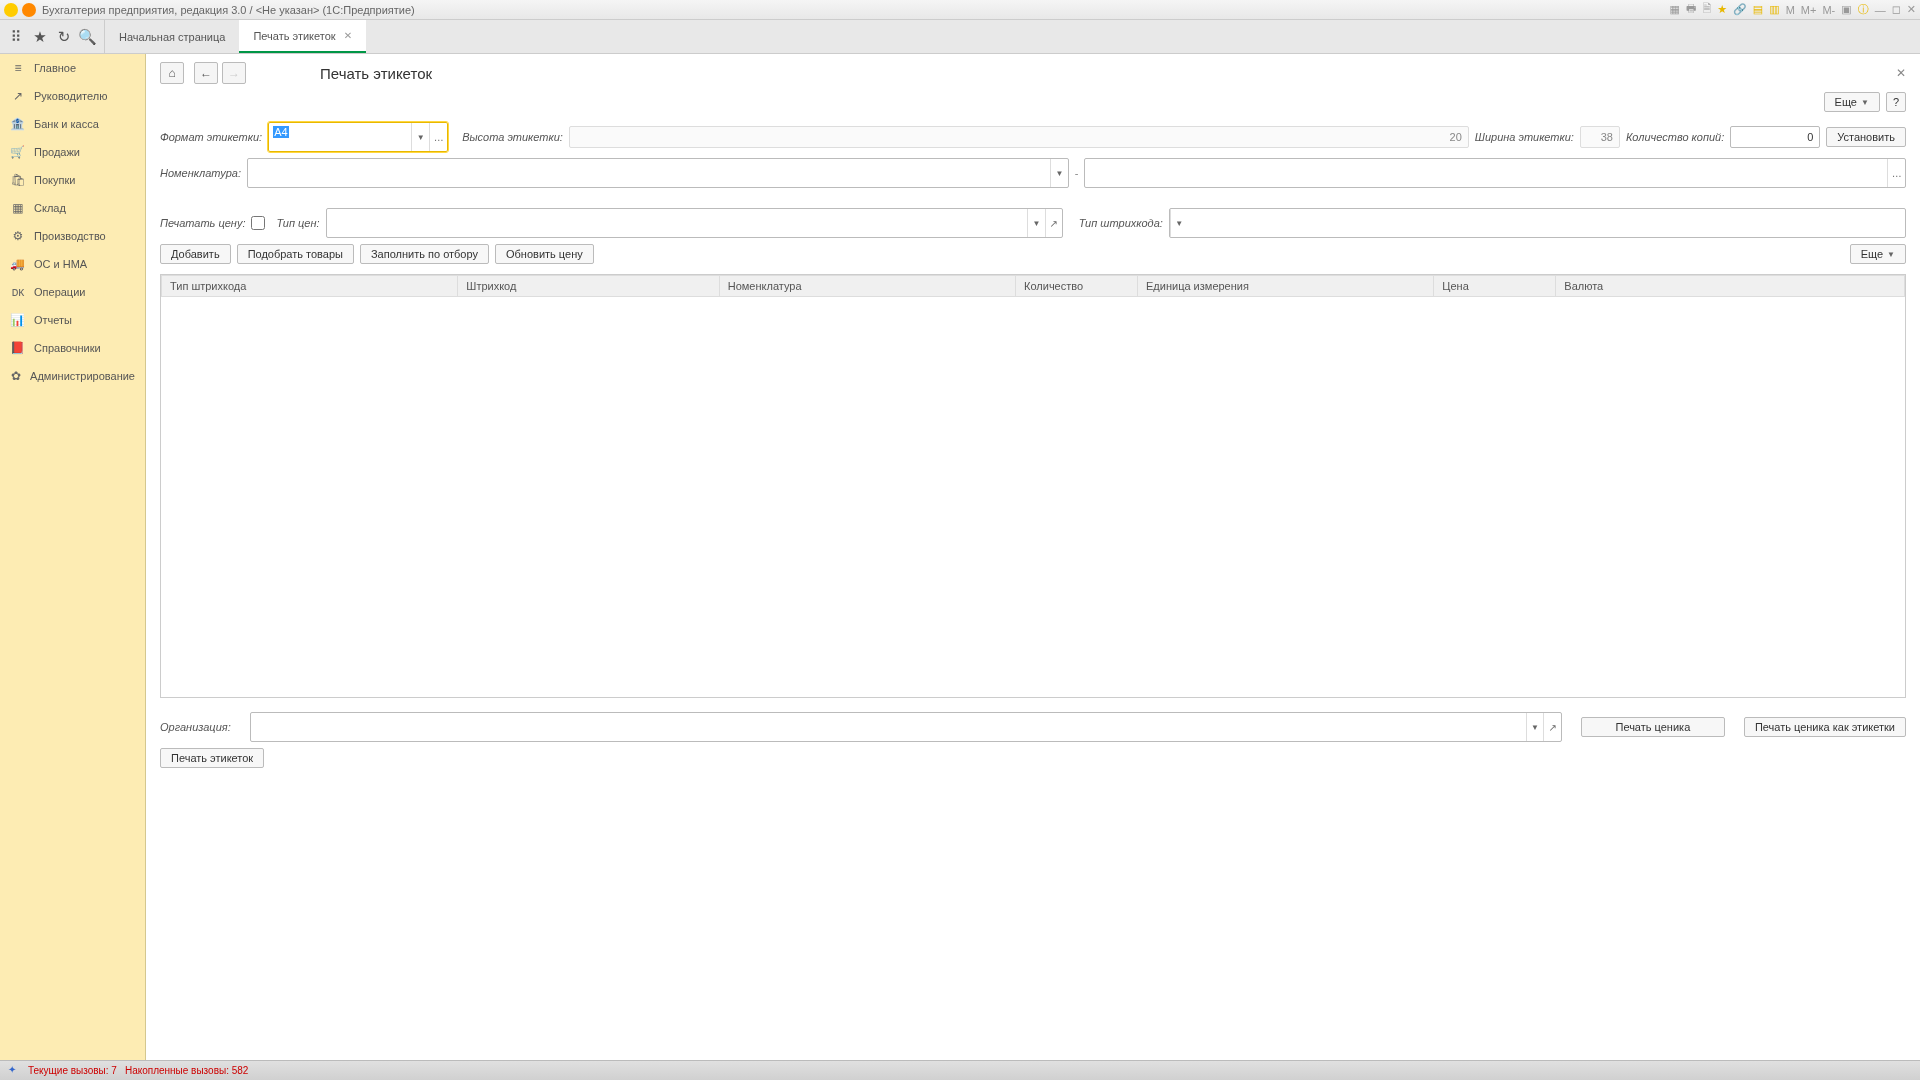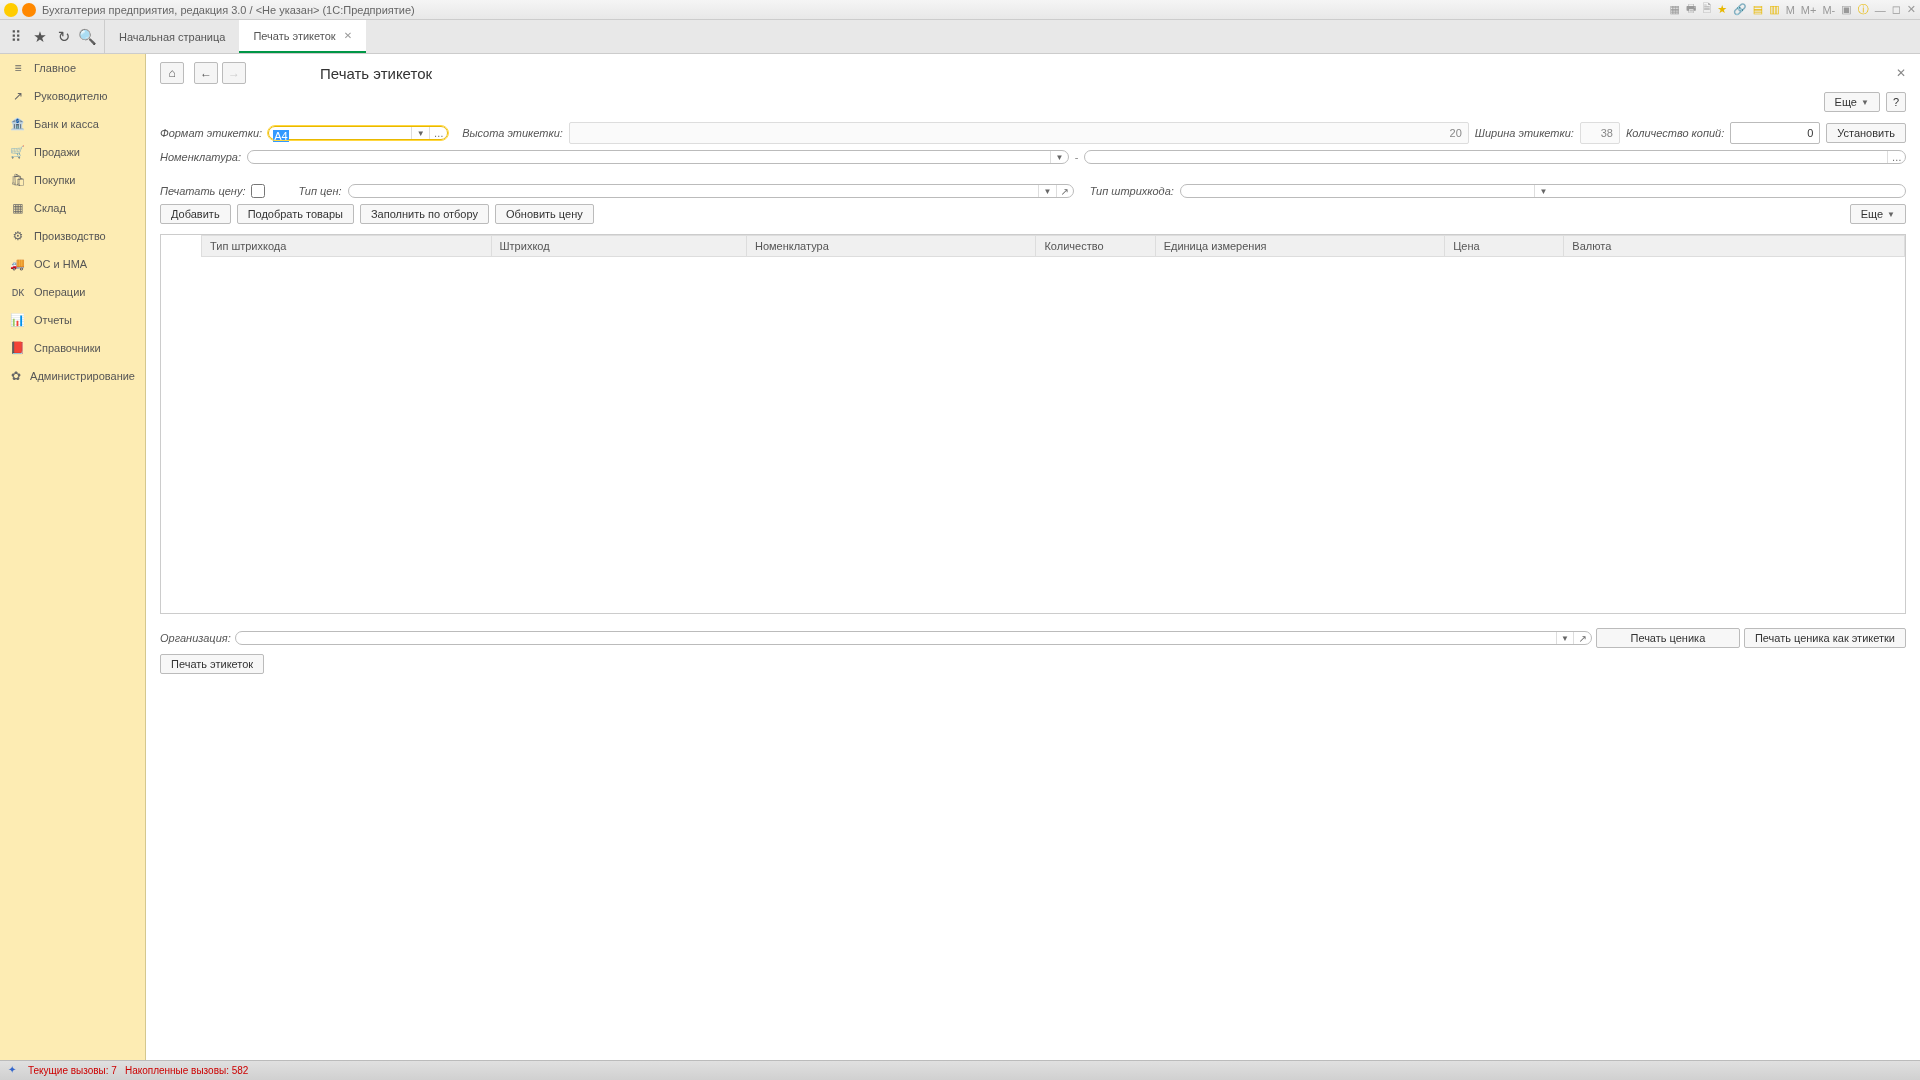--- a/index.html
+++ b/index.html
@@ -32,33 +32,33 @@
 .page-close { margin-left: auto; cursor: pointer; color: #888; font-size: 12px; }
 
 .topbar-actions { display: flex; justify-content: flex-end; padding: 4px 14px 10px; gap: 6px; }
 .btn { border: 1px solid #bbb; background: #f7f7f7; padding: 3px 10px; border-radius: 2px; cursor: pointer; font-size: 11px; color: #333; display: flex; align-items: center; gap: 4px; }
 .btn.square { padding: 3px 6px; }
 .btn .dd { font-size: 8px; color: #666; }
 
 .form-area { padding: 0 14px; }
 .form-row { display: flex; align-items: center; margin-bottom: 6px; gap: 6px; }
 .form-label { color: #555; white-space: nowrap; font-style: italic; }
-.input-combo { display: flex; border: 1px solid #bbb; height: 14px; border-radius: 7px; background: #fff; justify-content: center; }
+.input-combo { display: flex; border: 1px solid #bbb; height: 30px; border-radius: 2px; background: #fff; }
 .input-combo.active { border: 1px solid #e8b800; outline: 1px solid #ffd740; }
 .input-combo input { border: none; outline: none; padding: 0 4px; font-size: 11px; width: 100%; background: transparent; }
 .input-combo .ddbtn { width: 18px; border-left: 1px solid #ddd; display: flex; align-items: center; justify-content: center; cursor: pointer; color: #666; font-size: 8px; }
 .input-combo .dotsbtn { width: 18px; border-left: 1px solid #ddd; display: flex; align-items: center; justify-content: center; cursor: pointer; color: #666; font-size: 10px; }
 .readonly-input { border: 1px solid #ddd; height: 22px; background: #fafafa; border-radius: 2px; padding: 0 6px; display: flex; align-items: center; color: #888; justify-content: flex-end; }
 .chk { width: 14px; height: 14px; }
 
-.table-wrap { margin: 4px 14px 8px; border: 1px solid #ccc; height: 380px; overflow: auto; padding-left: 40px; }
+.table-wrap { margin: 4px 14px 8px; border: 1px solid #ccc; height: 424px; overflow: auto; }
 .tbl { width: 100%; border-collapse: collapse; }
 .tbl th { background: #f0f0f0; border: 1px solid #ddd; padding: 4px 8px; text-align: left; font-weight: normal; color: #555; font-size: 11px; }
 
-.footer-row { padding: 6px 14px; display: flex; align-items: center; gap: 4px; }
+.footer-row { padding: 6px 14px; display: flex; align-items: center; gap: 19px; }
 
 .statusbar { height: 20px; background: linear-gradient(#e0e0e0,#d0d0d0); border-top: 1px solid #bbb; display: flex; align-items: center; padding: 0 8px; font-size: 10px; }
 .statusbar .st-icon { width: 14px; height: 14px; margin-right: 6px; color: #36c; }
 .statusbar .red { color: #c00; }
 
 .selected-text { background: #3399ff; color: #fff; padding: 0 1px; }
 </style>
 </head>
 <body>
 
@@ -202,21 +202,21 @@
         <div class="input-combo" style="flex:1">
           <input style="">
           <div class="dotsbtn">…</div>
         </div>
       </div>
       <div style="height:14px"></div>
 
       <div class="form-row">
         <span class="form-label">Печатать цену:</span>
         <input type="checkbox" class="chk" style="">
-        <span class="form-label" style="margin-left:27px">Тип цен:</span>
+        <span class="form-label" style="margin-left:5px">Тип цен:</span>
         <div class="input-combo" style="flex:1">
           <input style="">
           <div class="ddbtn">▼</div>
           <div class="dotsbtn">↗</div>
         </div>
         <span class="form-label" style="margin-left:10px">Тип штрихкода:</span>
         <div class="input-combo" style="flex:1">
           <div class="ddbtn">▼</div>
         </div>
       </div>

